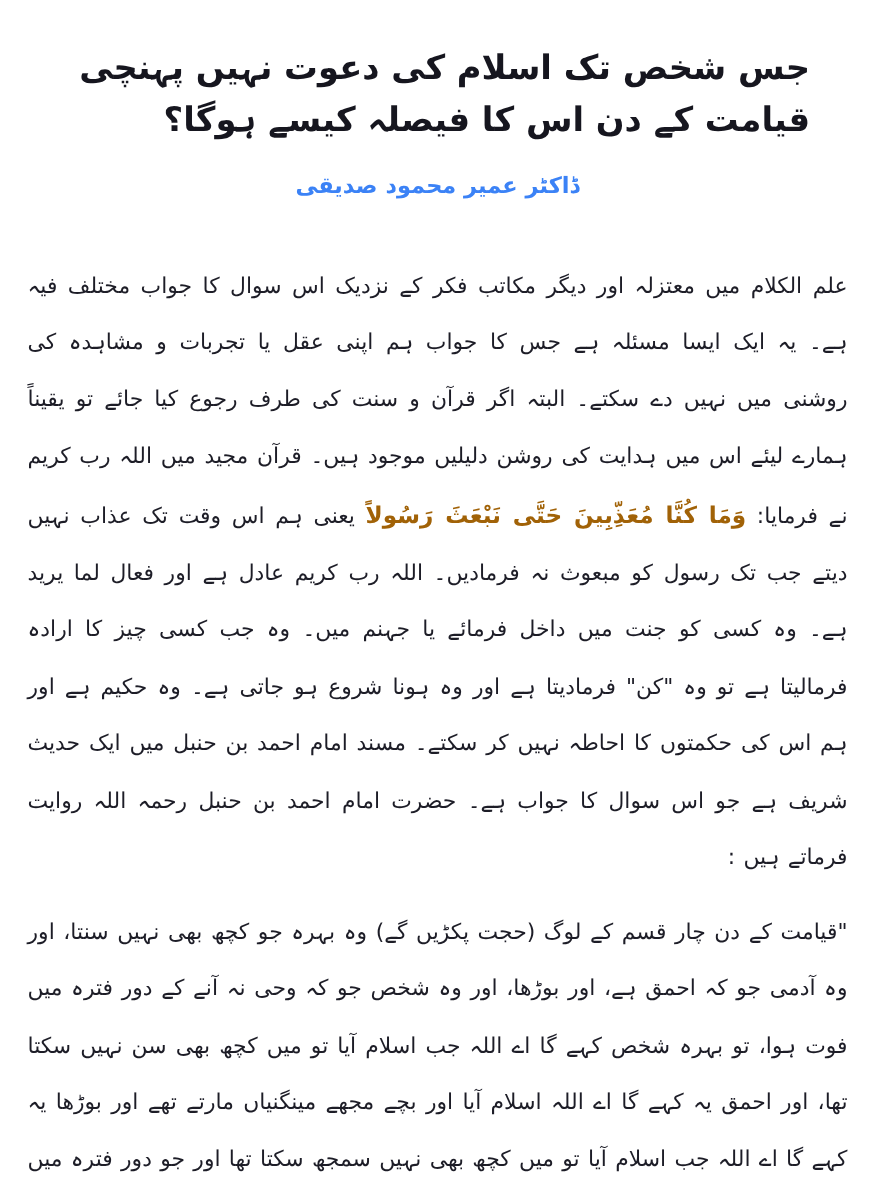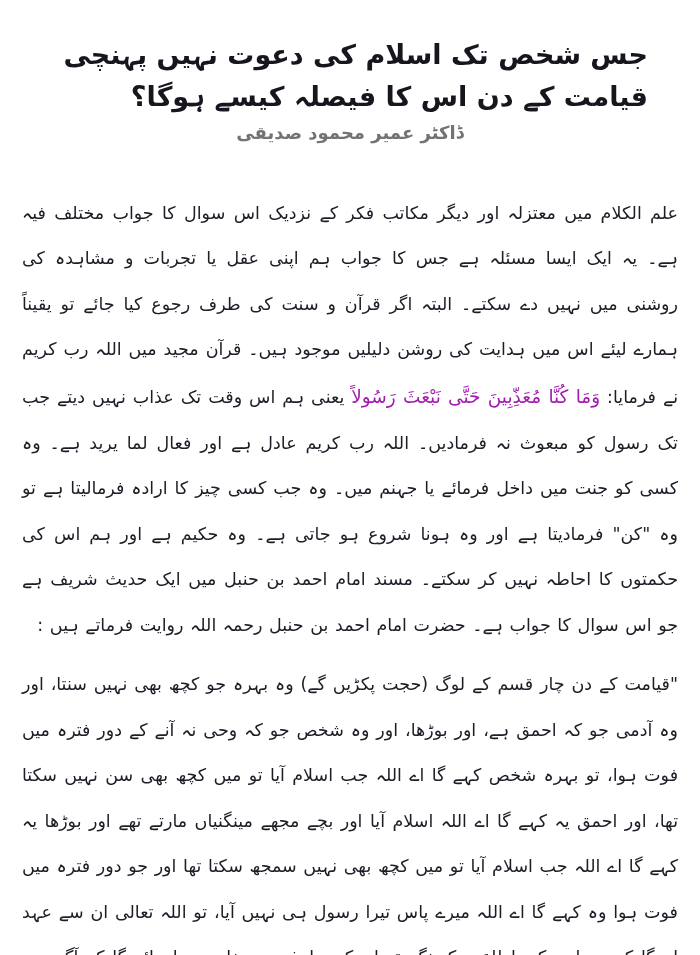--- a/index.html
+++ b/index.html
@@ -25,41 +25,41 @@
     font-size: 27px;
     font-weight: bold;
     line-height: 1.55;
     padding: 4px 30px 0 30px;
     color: #16161f;
   }
   .article-byline {
     text-align: center;
     font-size: 18px;
     font-weight: bold;
-    margin-top: 4px;
-    color: #737373;
+    margin-top: 20px;
+    color: #3b82f6;
   }
   .article-body {
     margin-top: 48px;
   }
   .para {
     direction: rtl;
     text-align: justify;
     font-size: 17.5px;
     line-height: 2.6;
     color: #1d1d27;
     word-spacing: 1px;
   }
   .para + .para {
     margin-top: 14px;
   }
   .quran-verse {
-    font-weight: normal;
+    font-weight: bold;
     font-size: 18.5px;
-    color: #a21caf;
+    color: #a16207;
   }
   .hadith-quote {
   }
 </style>
 </head>
 <body>
 
 <div class="page">
 
   <h1 class="article-heading">جس شخص تک اسلام کی دعوت نہیں پہنچی قیامت کے دن اس کا فیصلہ کیسے ہوگا؟</h1>

